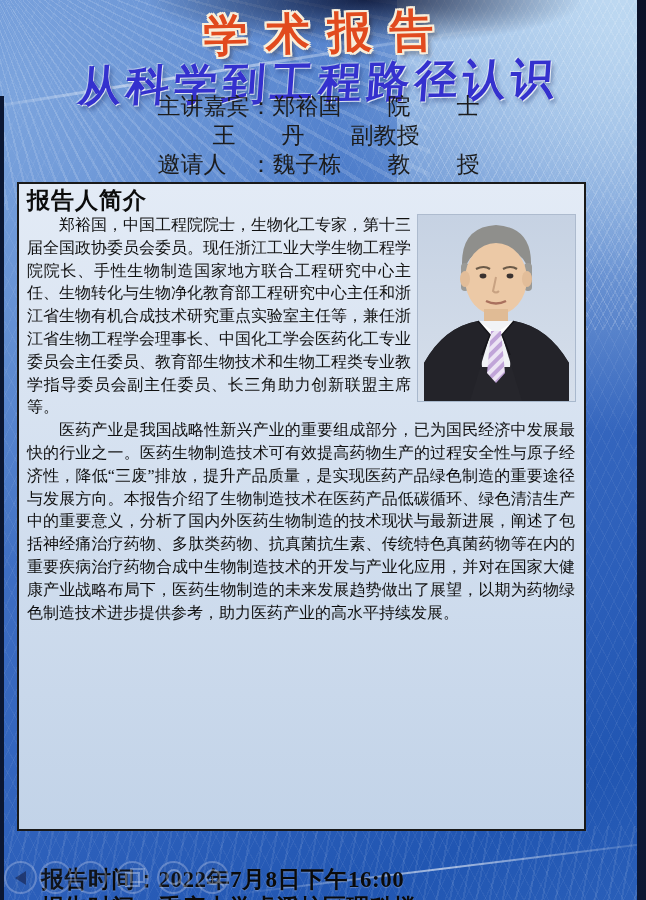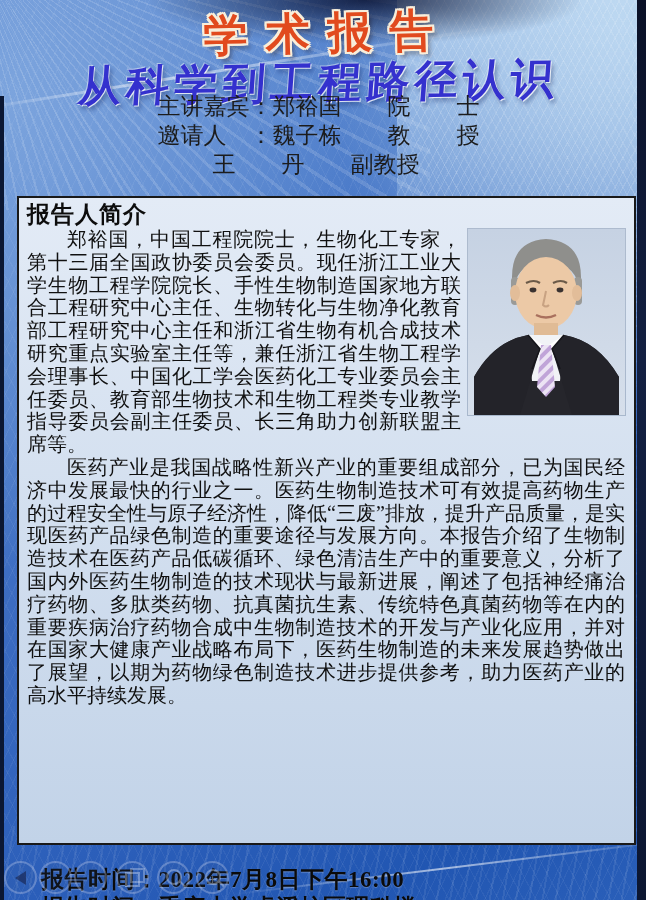--- a/index.html
+++ b/index.html
@@ -46,26 +46,26 @@
   .subtitle{position:absolute;left:0;top:54px;width:100%;text-align:center;
     font-weight:bold;font-size:43px;letter-spacing:5px;color:#3431ce;
     transform:skewX(-5deg) rotate(-1deg);
     text-shadow:1px 1px 0 rgba(255,255,255,.8), -1px -1px 0 rgba(255,255,255,.45), 3px 4px 4px rgba(0,20,80,.35);}
   .guests{position:absolute;left:0;top:92px;width:100%;display:flex;justify-content:center;}
   .guests-inner{text-align:left;}
   .gline{font-size:23px;line-height:29px;color:#1c1c1c;white-space:pre;}
   .gline.g3{padding-left:55px;}
 
   
-  .box{position:absolute;left:17px;top:196px;width:619px;height:649px;z-index:4;box-sizing:border-box;
+  .box{position:absolute;left:17px;top:182px;width:569px;height:649px;z-index:4;box-sizing:border-box;
     border:2px solid #191919;background:linear-gradient(#e3ebf6,#c2d3e8);
     padding:2px 9px 0 8px;overflow:hidden;}
   .box h2{margin:0;font-family:"Liberation Sans",sans-serif;font-size:23px;font-weight:bold;
     color:#0c0c0c;line-height:28px;letter-spacing:1px;}
-  .box p{margin:0;font-size:20px;line-height:22.8px;color:#101010;text-align:justify;text-indent:2em;}
+  .box p{margin:0;font-size:16px;line-height:22.8px;color:#101010;text-align:justify;text-indent:2em;}
   .photo{float:right;width:157px;height:186px;margin:1px 0 4px 7px;outline:1px solid rgba(110,130,160,.45);}
   .photo svg{display:block;width:157px;height:186px;}
 
   
   .footer{position:absolute;left:8px;top:866px;z-index:4;margin-left:33px;}
   .frow{font-weight:bold;font-size:23px;line-height:28px;color:#0a0a0a;letter-spacing:.5px;
     text-shadow:0 1px 1px rgba(255,255,255,.25);}
 
   
   .ctrl{position:absolute;top:861px;width:33px;height:33px;border-radius:50%;z-index:5;box-sizing:border-box;
@@ -100,22 +100,22 @@
   <div class="bline"></div>
   <div class="edge-right"></div>
   <div class="edge-left"></div>
 
   <div class="hdr">
     <div class="title">学术报告</div>
     <div class="subtitle">从科学到工程路径认识</div>
     <div class="guests">
       <div class="guests-inner">
         <div class="gline g1">主讲嘉宾：郑裕国　　院　　士</div>
+        <div class="gline g3">王　　丹　　副教授</div>
         <div class="gline g2">邀请人　：魏子栋　　教　　授</div>
-        <div class="gline g3">王　　丹　　副教授</div>
       </div>
     </div>
   </div>
 
   <div class="box">
     <h2>报告人简介</h2>
     <p><span class="photo">
           <svg viewBox="0 0 157 186" xmlns="http://www.w3.org/2000/svg">
         <defs>
           <linearGradient id="pbg" x1="0" y1="0" x2="0" y2="1">

